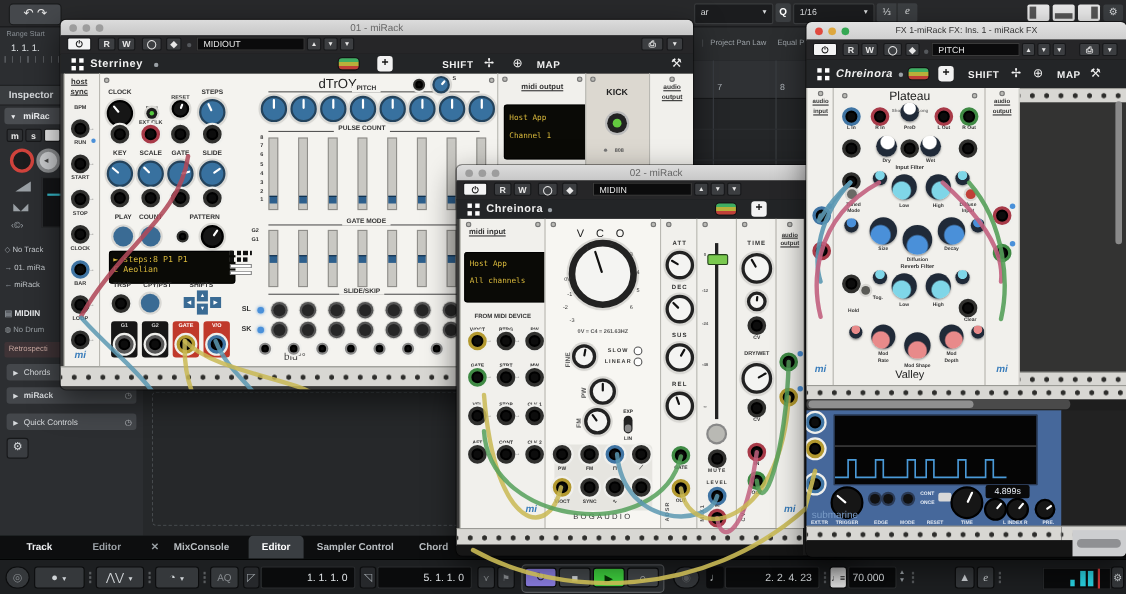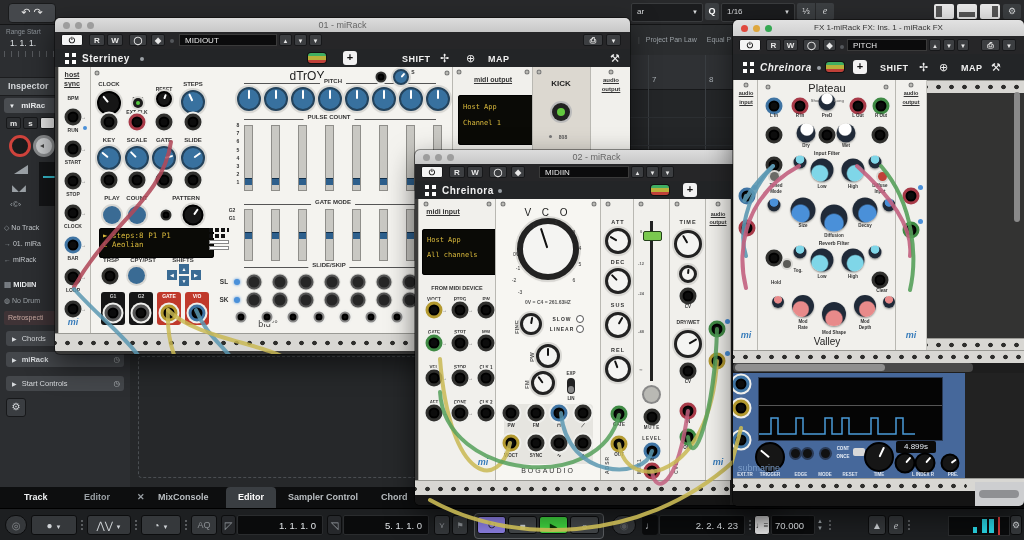--- a/index.html
+++ b/index.html
@@ -128,21 +128,21 @@
     <div class="abs" style="left:10px;top:175px;color:#9aa0a5;font-size:8px;">‹©›</div>
     <div class="insrow" style="top:196px;"><span style="color:#8a9096;">◇ </span><span>No Track</span></div>
     <div class="insrow" style="top:212px;"><span style="color:#8a9096;">→ </span><span>01. miRa</span></div>
     <div class="insrow" style="top:228px;"><span style="color:#8a9096;">← </span><span>miRack</span></div>
     <div class="abs" style="left:104px;top:243px;width:20px;height:8px;background:radial-gradient(circle,#6a6d70 1px,transparent 1.3px);background-size:4px 4px;"></div>
     <div class="insrow" style="top:253px;font-weight:bold;color:#e8eaec;font-size:7.5px;"><span style="color:#8a9096;">▤ </span><span>MIDIIN</span></div>
     <div class="insrow" style="top:269px;color:#9aa0a5;"><span>◍ </span><span>No Drum</span></div>
     <div class="insrow" style="top:286px;color:#c8a8a0;background:#3f3336;width:118px;border-radius:2px;padding-left:4px;"><span>Retrospecti</span></div>
     <div class="secbar" style="top:306px;"><span style="padding-left:6px;font-size:6px;">▶</span><span style="padding-left:5px;">Chords</span></div>
     <div class="secbar" style="top:327px;"><span style="padding-left:6px;font-size:6px;">▶</span><span style="padding-left:5px;font-weight:bold;">miRack</span><span style="position:absolute;right:4px;color:#b8bcc0;">◷</span></div>
-    <div class="secbar" style="top:351px;"><span style="padding-left:6px;font-size:6px;">▶</span><span style="padding-left:5px;">Start Controls</span><span style="position:absolute;right:4px;color:#b8bcc0;">◷</span></div>
+    <div class="secbar" style="top:351px;"><span style="padding-left:6px;font-size:6px;">▶</span><span style="padding-left:5px;">Quick Controls</span><span style="position:absolute;right:4px;color:#b8bcc0;">◷</span></div>
     <div class="abs" style="left:6px;top:373px;width:18px;height:17px;background:#3a3d41;border-radius:3px;border:1px solid #17181a;color:#d5d8db;font-size:10px;text-align:center;line-height:16px;">⚙</div>
   </div>
 
   <div class="abs" style="left:130px;top:345px;width:833px;height:142px;background:#26282a;border-top:1px solid #0f0f10;">
     <div class="abs" style="left:8px;top:10px;width:810px;height:120px;border:1px dashed #4a4e52;border-radius:4px;"></div>
   </div>
 
   <div class="abs" style="left:0;top:487px;width:1024px;height:21px;background:#0d0e0f;color:#b9bec2;font-size:9px;font-weight:bold;">
     <span class="abs" style="left:24px;top:5px;color:#f0f2f4;">Track</span>
     <span class="abs" style="left:84px;top:5px;color:#9aa0a5;">Editor</span>

